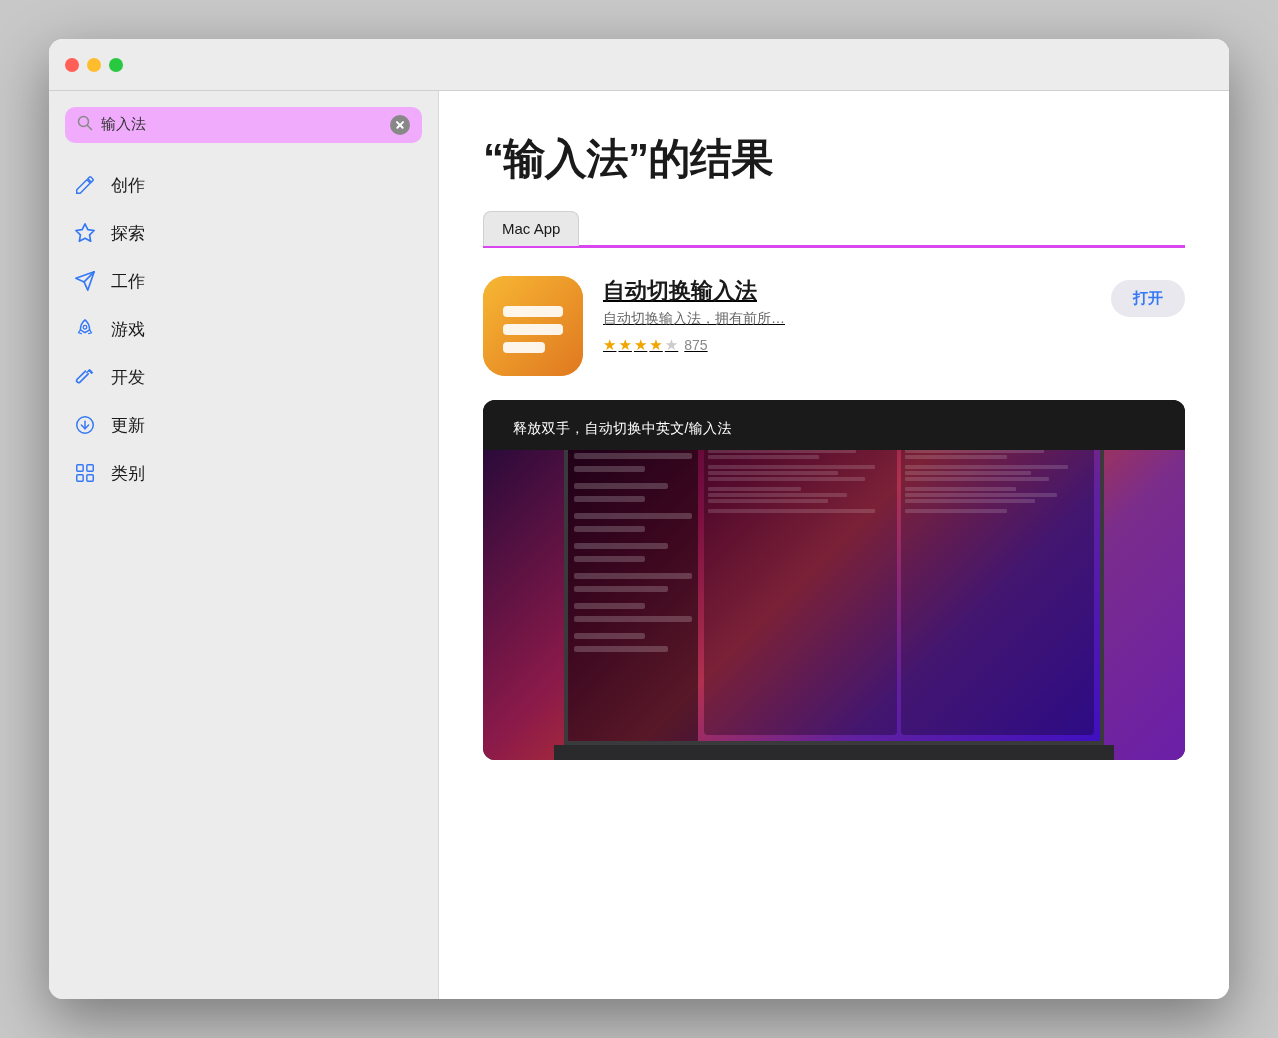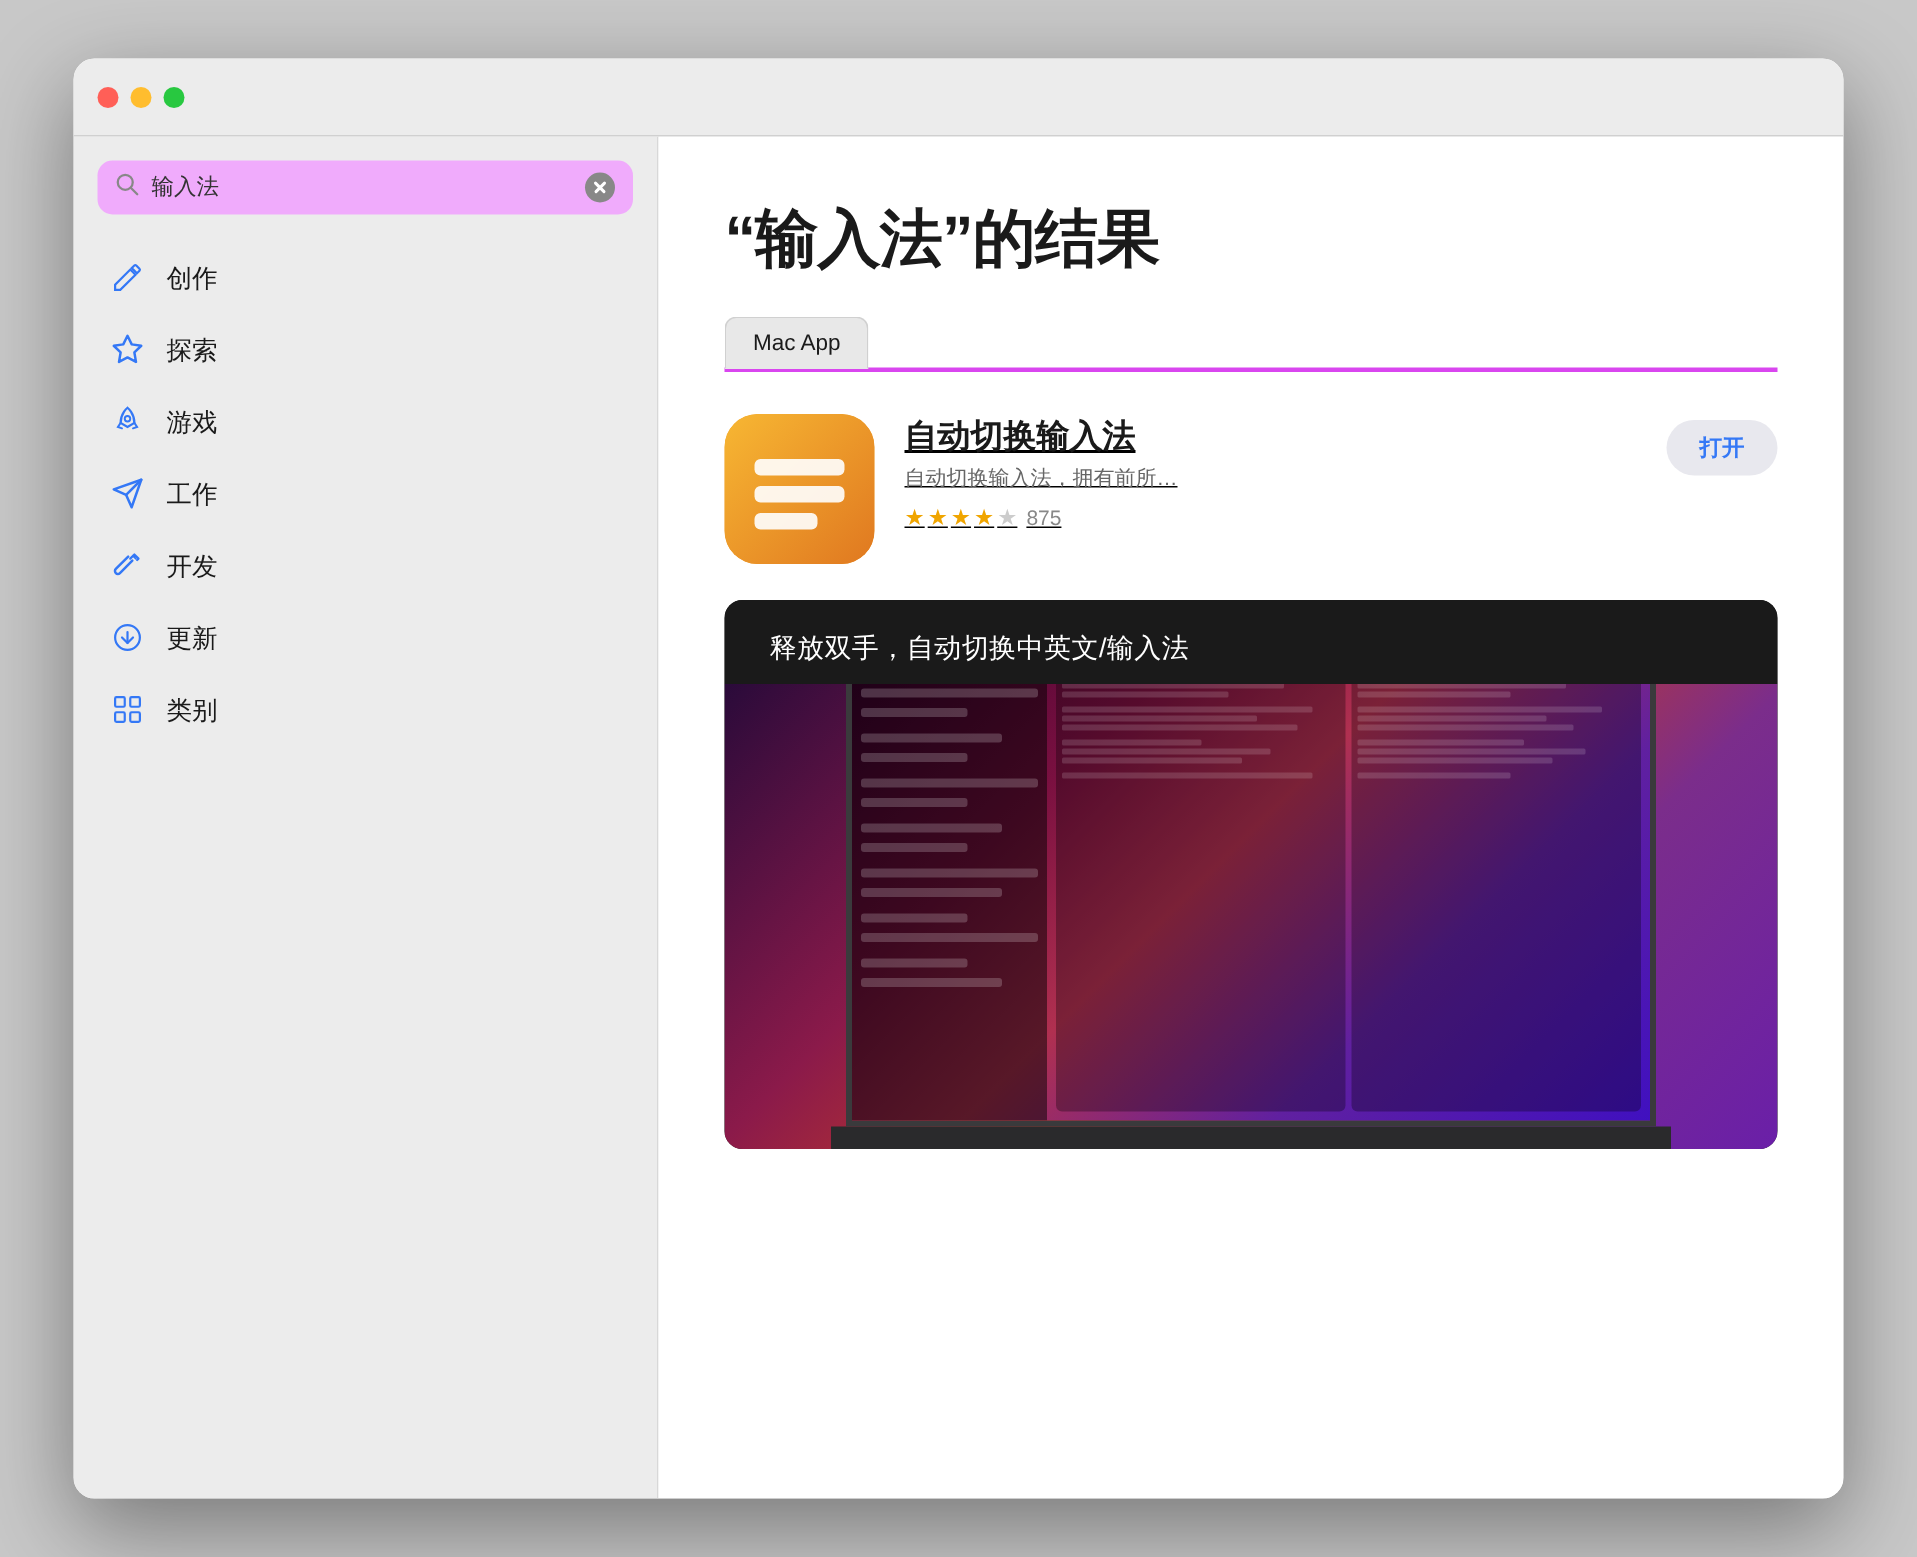--- a/index.html
+++ b/index.html
@@ -237,21 +237,21 @@
       width: 100%;
       border-radius: 12px;
       overflow: hidden;
       background: #1a1a1a;
       position: relative;
     }
     .screenshot-header {
       background: #1a1a1a;
       padding: 20px 30px 12px 30px;
       color: #ffffff;
-      font-size: 18px;
+      font-size: 14px;
       font-weight: 400;
       letter-spacing: 0.3px;
     }
     .screenshot-mockup {
       width: 100%;
       height: 310px;
       background: linear-gradient(135deg, #2a0a3a 0%, #8b1a4a 30%, #c0392b 50%, #7b2d8b 70%, #6a1fa8 100%);
       display: flex;
       align-items: center;
       justify-content: center;
@@ -367,37 +367,37 @@
             <svg width="22" height="22" viewBox="0 0 24 24" fill="none">
               <polygon points="12,2 15.09,8.26 22,9.27 17,14.14 18.18,21.02 12,17.77 5.82,21.02 7,14.14 2,9.27 8.91,8.26" stroke="#3478f6" stroke-width="1.8" fill="none" stroke-linejoin="round"></polygon>
             </svg>
           </div>
           <span>探索</span>
         </div>
 
         <div class="nav-item">
           <div class="nav-icon">
             <svg width="22" height="22" viewBox="0 0 24 24" fill="none">
+              <line x1="22" y1="2" x2="11" y2="13" stroke="#3478f6" stroke-width="1.8" stroke-linecap="round"></line>
+              <polygon points="22,2 15,22 11,13 2,9" stroke="#3478f6" stroke-width="1.8" fill="none" stroke-linejoin="round"></polygon>
+            </svg>
+          </div>
+          <span>工作</span>
+        </div>
+
+        <div class="nav-item">
+          <div class="nav-icon">
+            <svg width="22" height="22" viewBox="0 0 24 24" fill="none">
               <path d="M12 2C12 2 7 6 7 13l5 3 5-3c0-7-5-11-5-11z" stroke="#3478f6" stroke-width="1.6" fill="none"></path>
               <path d="M7 13L5 16l3 1" stroke="#3478f6" stroke-width="1.4" fill="none" stroke-linecap="round"></path>
               <path d="M17 13l2 3-3 1" stroke="#3478f6" stroke-width="1.4" fill="none" stroke-linecap="round"></path>
               <circle cx="12" cy="10" r="2" stroke="#3478f6" stroke-width="1.4" fill="none"></circle>
             </svg>
           </div>
           <span>游戏</span>
-        </div>
-
-        <div class="nav-item">
-          <div class="nav-icon">
-            <svg width="22" height="22" viewBox="0 0 24 24" fill="none">
-              <line x1="22" y1="2" x2="11" y2="13" stroke="#3478f6" stroke-width="1.8" stroke-linecap="round"></line>
-              <polygon points="22,2 15,22 11,13 2,9" stroke="#3478f6" stroke-width="1.8" fill="none" stroke-linejoin="round"></polygon>
-            </svg>
-          </div>
-          <span>工作</span>
         </div>
 
         <div class="nav-item">
           <div class="nav-icon">
             <svg width="22" height="22" viewBox="0 0 24 24" fill="none">
               <path d="M15.5 8.5l-9 9a2.12 2.12 0 01-3-3l9-9" stroke="#3478f6" stroke-width="1.8" fill="none" stroke-linecap="round"></path>
               <path d="M14 7l3-3 3 3-1 1" stroke="#3478f6" stroke-width="1.6" fill="none" stroke-linecap="round" stroke-linejoin="round"></path>
               <path d="M16 5l2 2" stroke="#3478f6" stroke-width="1.4" fill="none" stroke-linecap="round"></path>
             </svg>
           </div>

